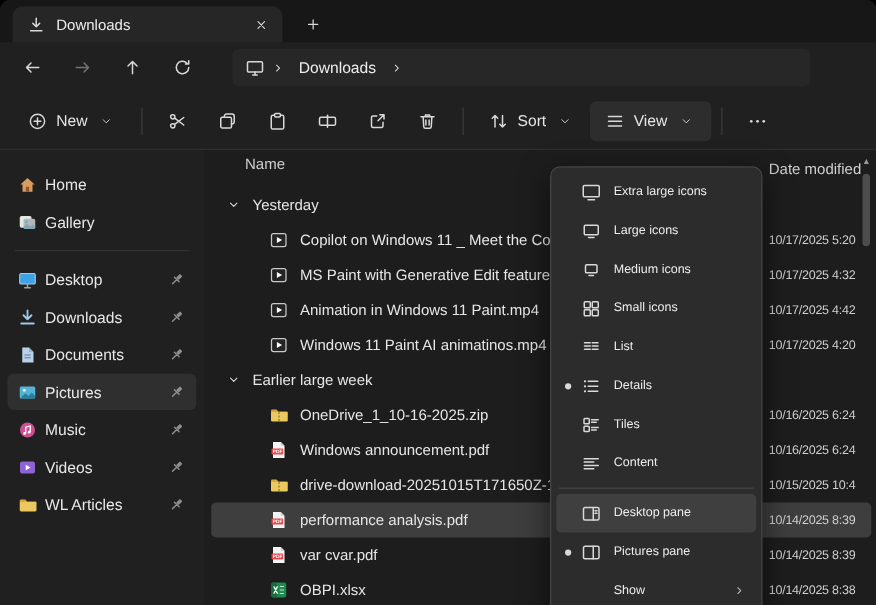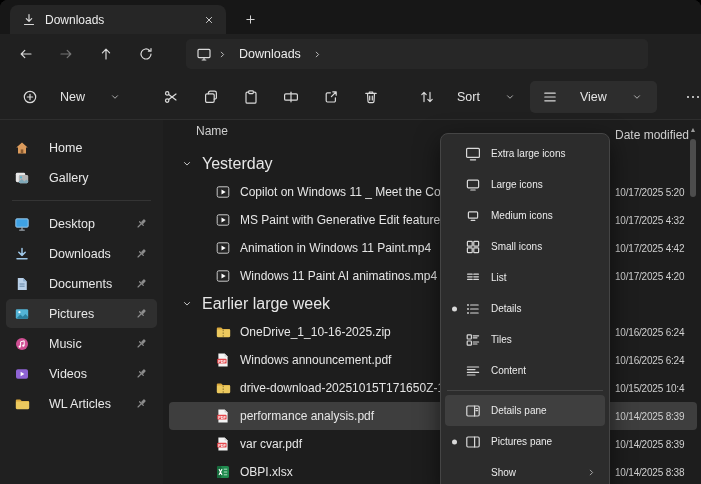--- a/index.html
+++ b/index.html
@@ -15,39 +15,39 @@
   .newtab{width:28px;height:26px;margin-left:10px;margin-bottom:2px;display:flex;align-items:center;justify-content:center}
   
   .navbar{height:40px;display:flex;align-items:center;padding:0 8px;background:#202020}
   .navbtn{width:36px;height:30px;display:flex;align-items:center;justify-content:center;border-radius:5px}
   .navbtn.disabled{opacity:.45}
   .addressbar{display:flex;align-items:center;gap:2px;height:30px;background:#272727;border-radius:5px;
     margin-left:22px;padding:0 10px;flex:1;max-width:462px}
   .crumb{padding:0 7px;font-size:12.5px;color:#ececec;white-space:nowrap}
   
   .toolbar{height:46px;display:flex;align-items:center;padding:0 10px;background:#202020;border-bottom:1px solid #2e2e2e}
-  .tbtn{display:flex;align-items:center;gap:22px;height:32px;padding:0 12px;border-radius:5px;color:#e4e4e4}
+  .tbtn{display:flex;align-items:center;gap:7px;height:32px;padding:0 12px;border-radius:5px;color:#e4e4e4}
   .tbtn.active{background:#2d2d2d}
   .tlabel{font-size:12.5px}
   .tsep{width:1px;height:22px;background:#3a3a3a;margin:0 8px}
   
   .content{position:absolute;top:120px;bottom:0;left:0;right:0;display:flex}
   .sidebar{width:163px;padding-top:12px;overflow:hidden;flex:0 0 163px}
-  .side-item{display:flex;align-items:center;gap:19px;height:29px;margin:1px 6px;padding:0 8px;border-radius:5px}
+  .side-item{display:flex;align-items:center;gap:6px;height:29px;margin:1px 6px;padding:0 8px;border-radius:5px}
   .side-item.highlighted{background:rgba(255,255,255,.07)}
   .side-label{flex:1;font-size:12.5px;white-space:nowrap;overflow:hidden}
   .side-sep{height:1px;background:#343434;margin:8px 12px}
   .pin{opacity:.85;display:inline-flex}
   .filearea{position:relative;flex:1;background:#1d1d1d}
   .colhead{position:relative;height:30px;color:#cfcfcf;font-size:12px}
   .col-name{position:absolute;left:33px;top:4px}
   .col-date{position:absolute;left:452px;top:8px;white-space:nowrap}
   .rows{position:absolute;top:30px;left:0;right:0;bottom:0;overflow:hidden}
   .grow{display:flex;align-items:center;height:28px;gap:7px;padding-left:16px}
-  .glabel{font-size:16px;color:#e6e6e6}
+  .glabel{font-size:12px;color:#e6e6e6}
   .frow{position:relative;display:flex;align-items:center;height:28px;padding-left:46px;gap:9px;
     border-radius:4px;margin:0 4px 0 6px;overflow:hidden}
   .frow.selected{background:#3e3e3e}
   .fname{font-size:12px;color:#e6e6e6;white-space:nowrap}
   .fdate{position:absolute;left:446px;font-size:10px;color:#cfcfcf;white-space:nowrap;letter-spacing:-.2px}
   
   .scrollbar{position:absolute;right:2px;top:4px;bottom:0;width:12px;display:flex;flex-direction:column;align-items:center;z-index:5}
   .sb-arrow{color:#9a9a9a;font-size:7px;line-height:12px}
   .sb-thumb{width:6px;height:58px;background:#4d4d4d;border-radius:3px;margin-top:3px}
   
@@ -610,21 +610,21 @@
         <span class="mlabel">Content</span>
       </div>
       <div class="msep"></div>
       <div class="mitem hovered">
         <span class="icon">
           <svg width="16" height="16" viewBox="0 0 16 16" fill="none" stroke="#d9d9d9" stroke-width="1.2" stroke-linecap="round" stroke-linejoin="round">
             <rect x="1.8" y="3" width="12.4" height="10" rx="1.2"></rect>
             <path d="M9.6 3v10M11 5.6h1.6M11 7.6h1.6"></path>
           </svg>
         </span>
-        <span class="mlabel">Details pane</span>
+        <span class="mlabel">Desktop pane</span>
       </div>
       <div class="mitem">
         <span class="mbullet"></span>
         <span class="icon">
           <svg width="16" height="16" viewBox="0 0 16 16" fill="none" stroke="#d9d9d9" stroke-width="1.2" stroke-linecap="round" stroke-linejoin="round">
             <rect x="1.8" y="3" width="12.4" height="10" rx="1.2"></rect>
             <path d="M9.6 3v10"></path>
           </svg>
         </span>
         <span class="mlabel">Pictures pane</span>

